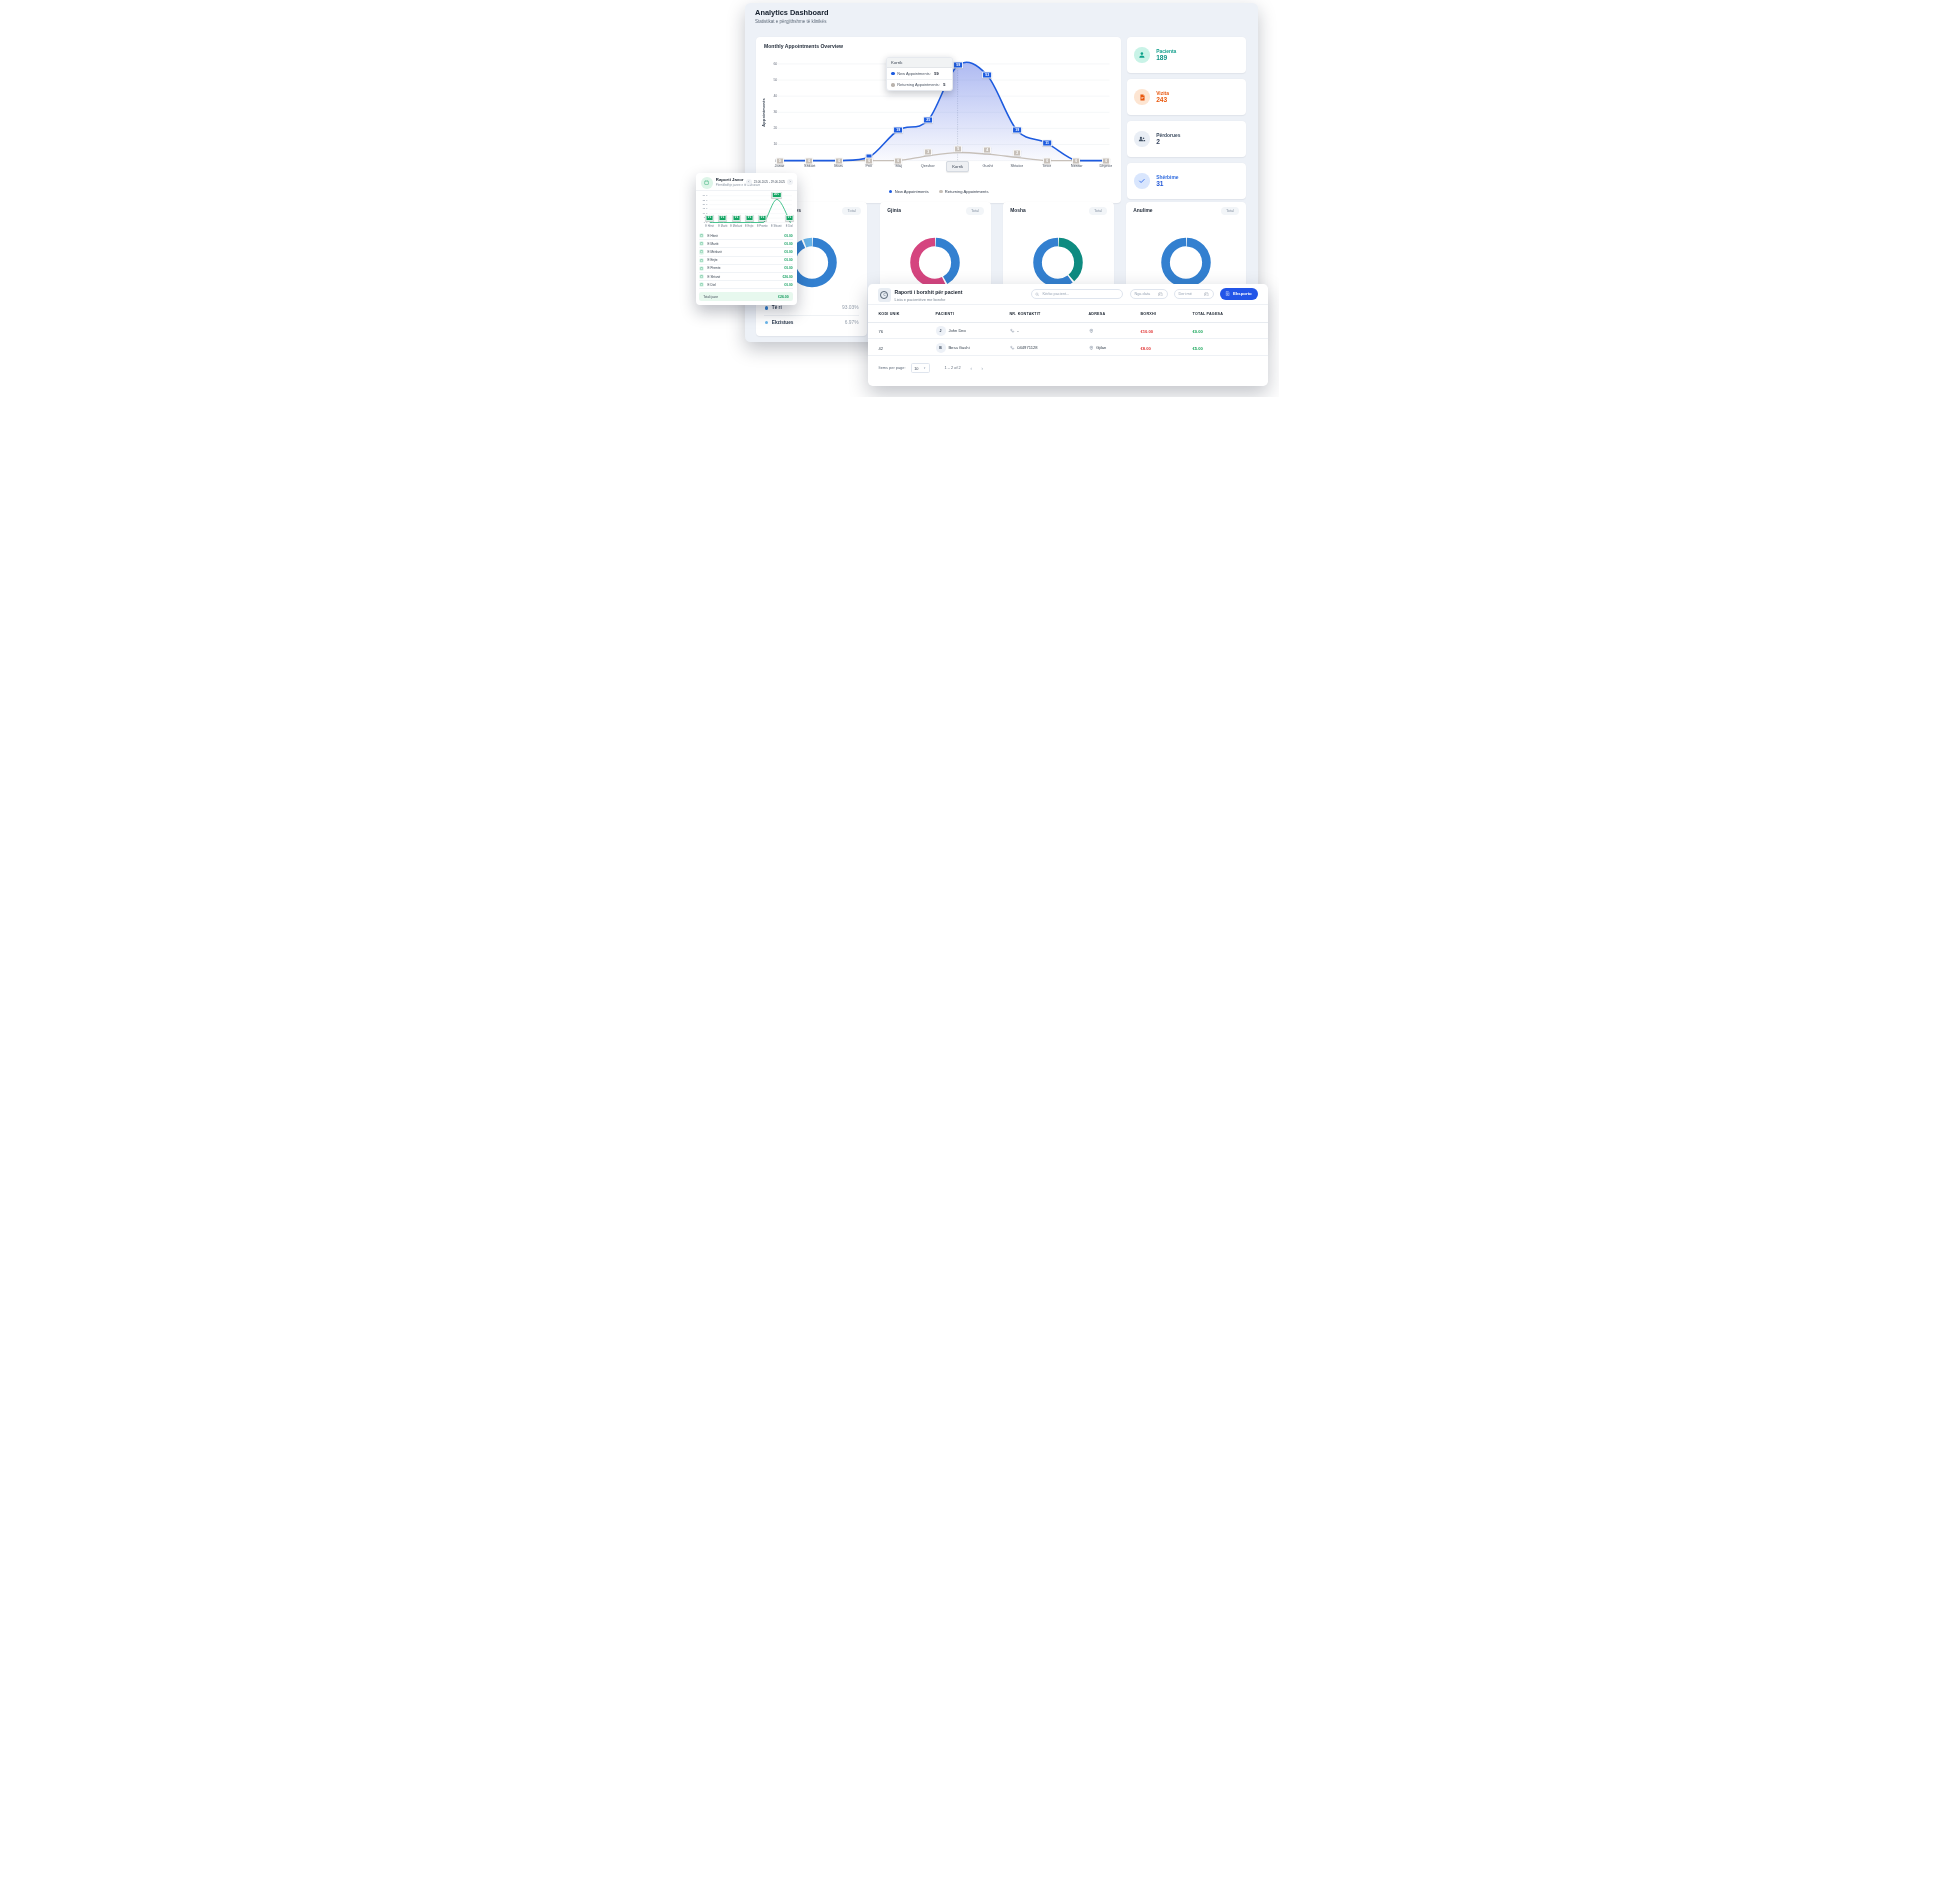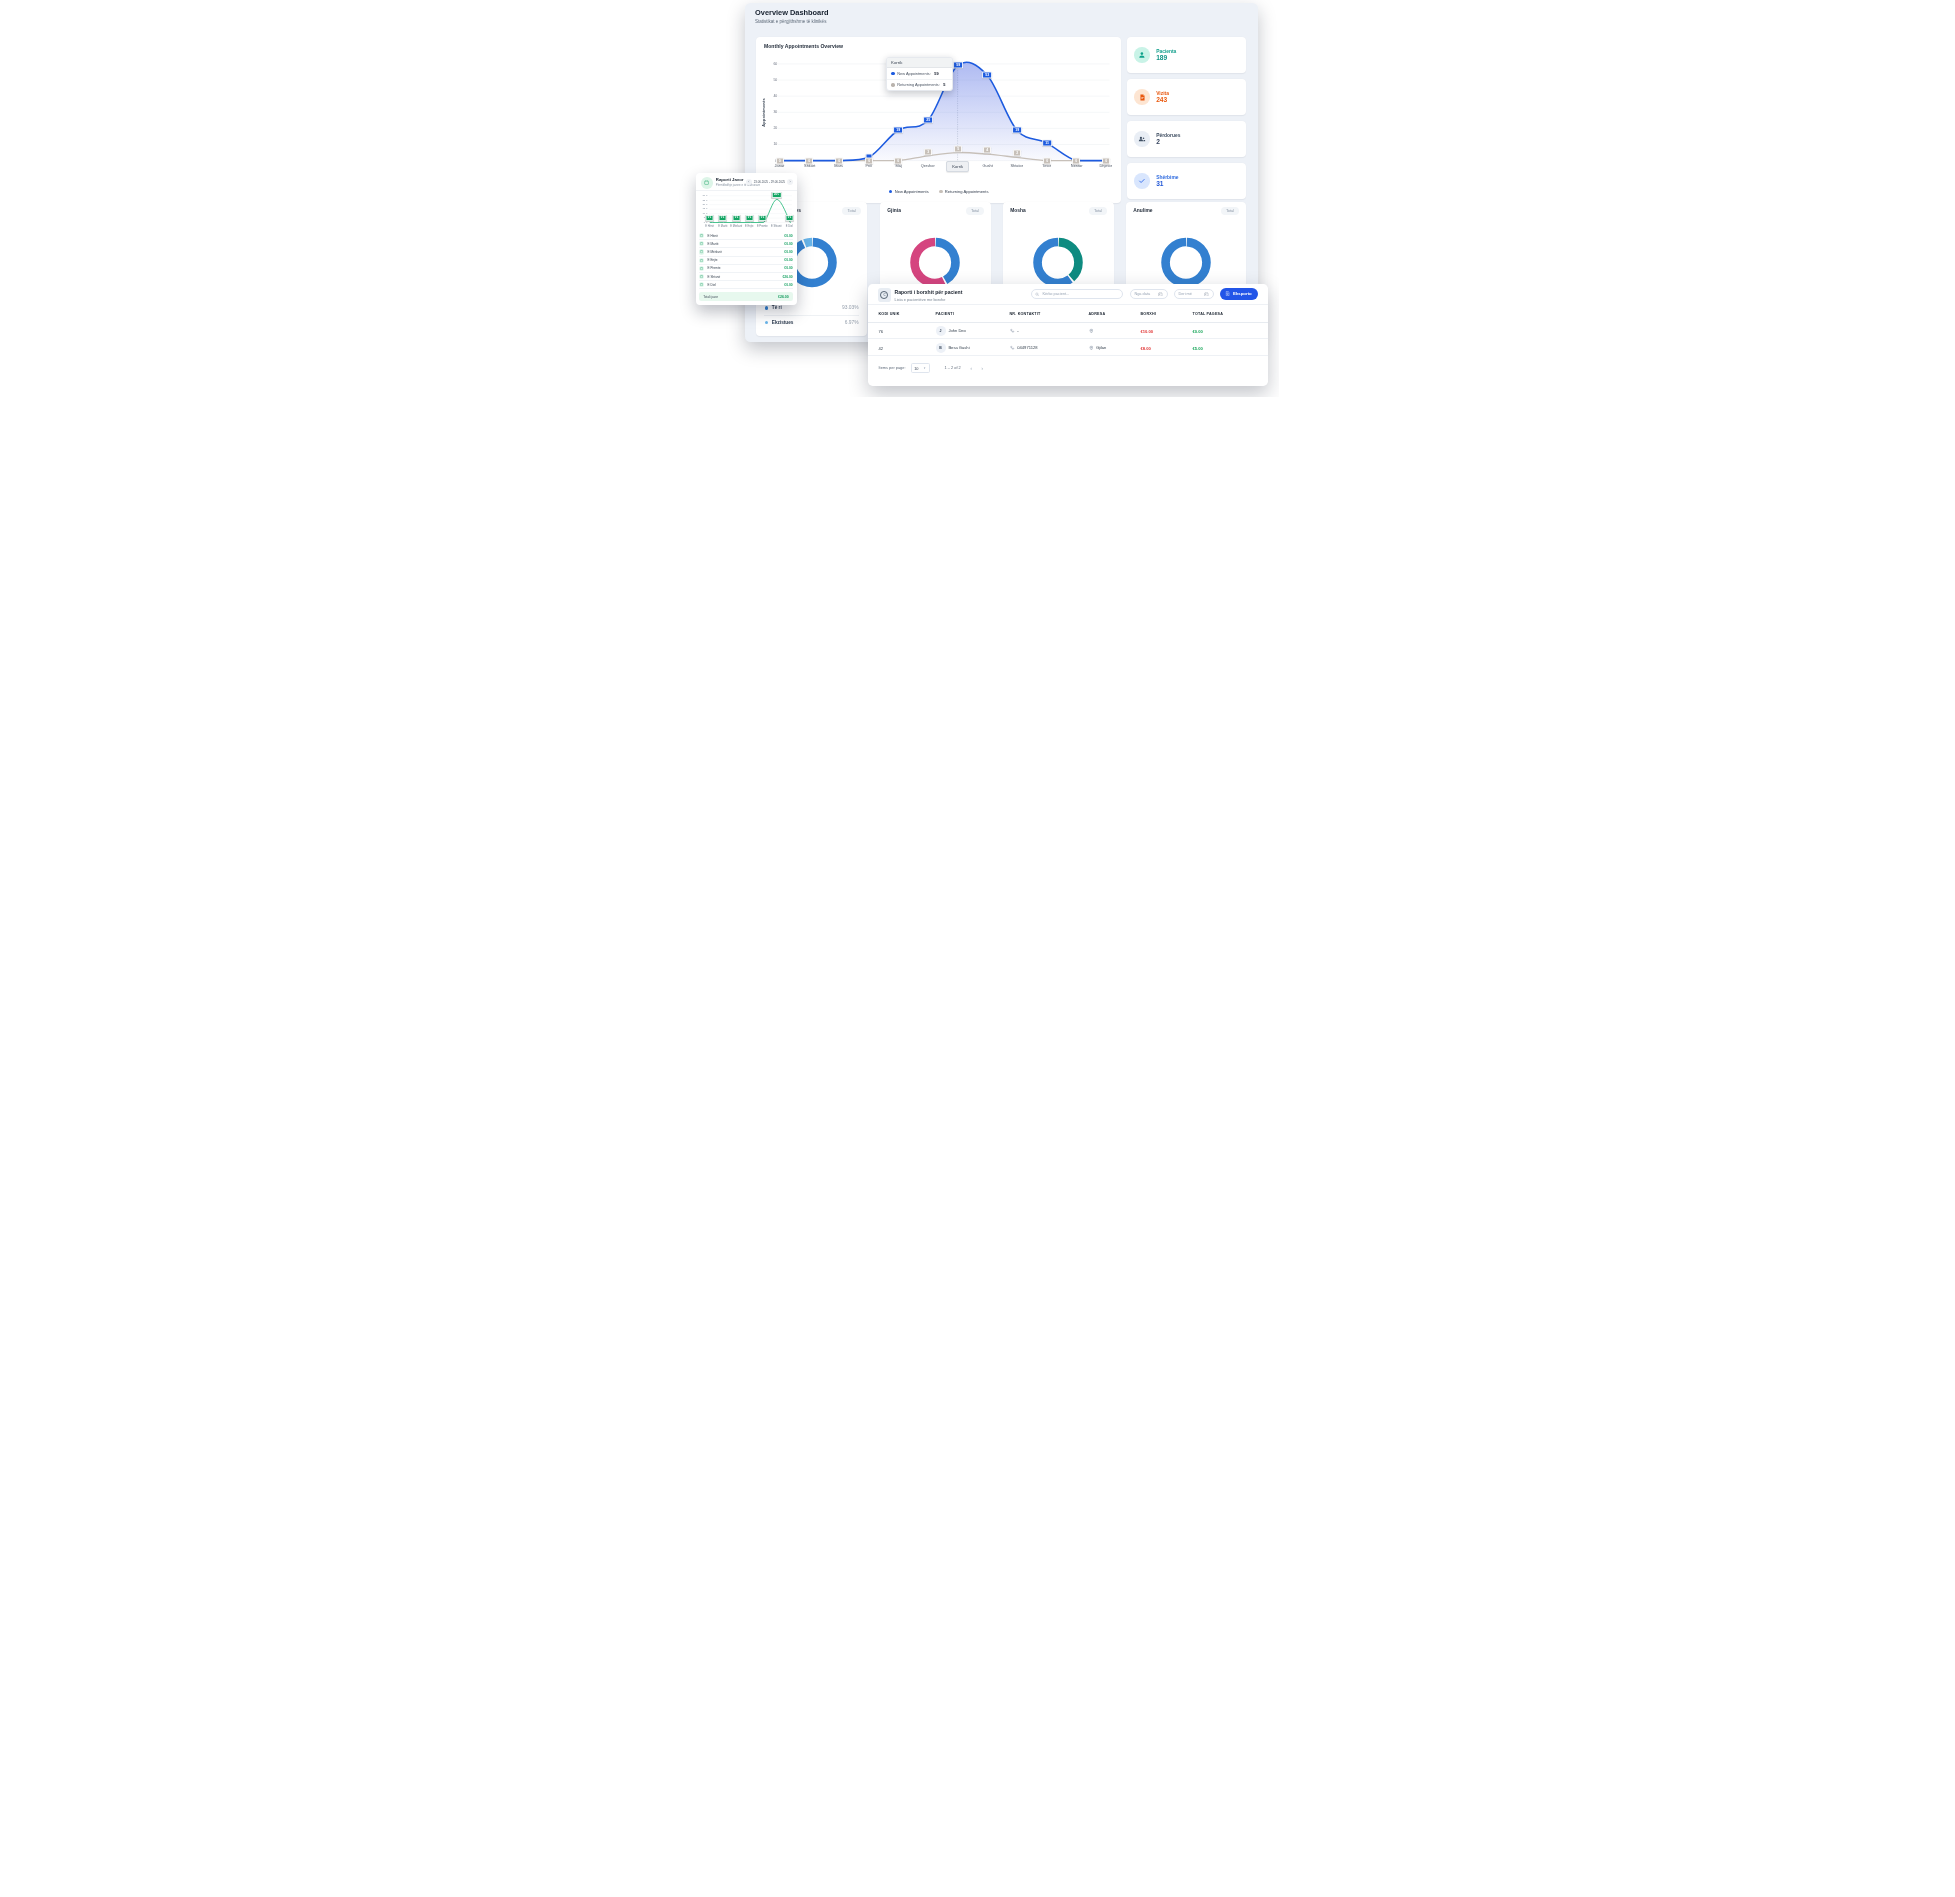--- a/index.html
+++ b/index.html
@@ -123,21 +123,21 @@
   .pg-prev, .pg-next { position:absolute; top:79px; width:9.4px; height:9.4px; display:flex; align-items:center;
                        justify-content:center; color:#aab4c0; font-size:5.9px; cursor:pointer; }
   .pg-prev { left:99px; } .pg-next { left:110px; }
 </style>
 </head>
 <body>
 
 <div class="stage">
 
   <div class="panel">
-    <div class="page-title">Overview Dashboard</div>
+    <div class="page-title">Analytics Dashboard</div>
     <div class="page-subtitle">Statistikat e përgjithshme të klinikës</div>
 
     <div class="card chart-card">
       <div class="chart-title">Monthly Appointments Overview</div>
       <div class="y-axis-label">Appointments</div>
       <svg class="m-svg" id="monthly-svg" width="365" height="117" viewBox="0 0 933 300">
           <defs>
             <linearGradient id="agrad" x1="0" y1="0" x2="0" y2="1">
               <stop offset="0%" stop-color="rgba(77,103,226,0.45)"></stop>
               <stop offset="100%" stop-color="rgba(77,103,226,0.03)"></stop>

